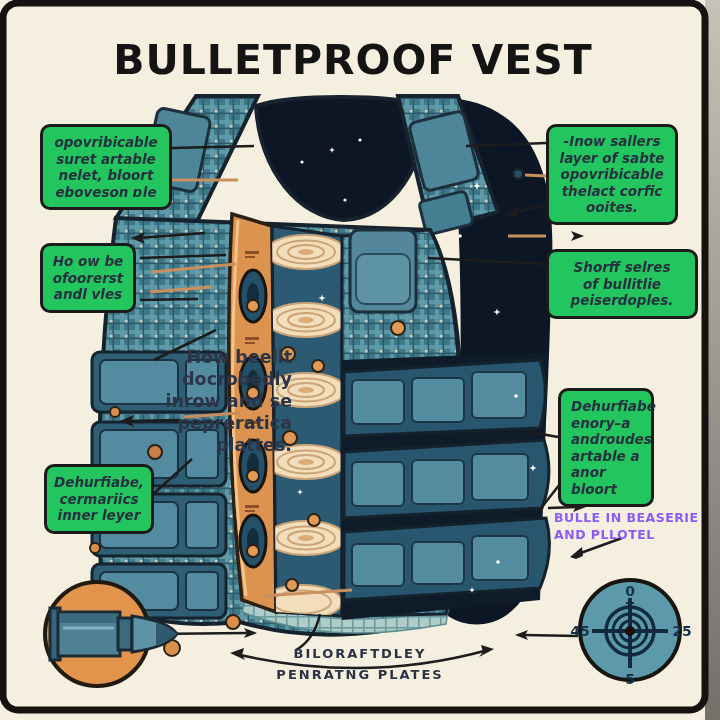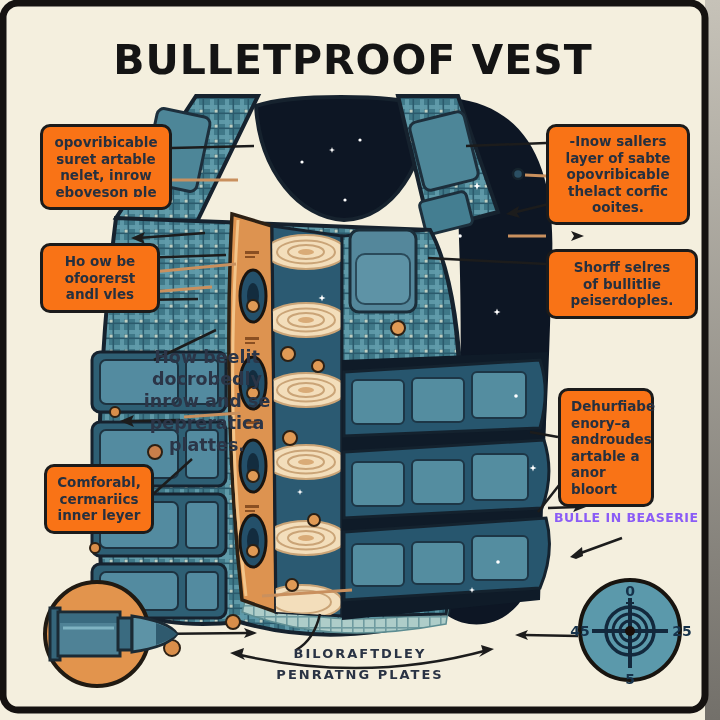--- a/index.html
+++ b/index.html
@@ -3,26 +3,26 @@
 <meta charset="utf-8">
 <style>
   html,body{margin:0;padding:0;background:#e8e4d6;}
   .stage{position:relative;width:720px;height:720px;background:#f4efde;overflow:hidden;
          font-family:"DejaVu Sans","Liberation Sans",sans-serif;}
   .stage svg{position:absolute;left:0;top:0;}
   .title{position:absolute;left:0;top:22px;width:706px;text-align:center;
          font-size:41px;font-weight:bold;letter-spacing:1px;color:#141414;margin-top:14px;}
   .callout{position:absolute;color:#26303f;font-weight:bold;font-size:13.5px;
            line-height:16.5px;text-align:center;box-sizing:border-box;z-index:3;}
-  .boxed{background:#f97316;border:3px solid #1b1b1b;border-radius:10px;padding:7px 4px;}
+  .boxed{background:#22c55e;border:3px solid #1b1b1b;border-radius:10px;padding:7px 4px;font-style:italic;}
   .c-l1{left:40px;top:124px;width:132px;}
-  .c-l2{left:40px;top:243px;width:120px;}
-  .c-l3{left:122px;top:346px;width:170px;text-align:center;font-size:17.5px;line-height:22px;color:#2b3547;}
+  .c-l2{left:40px;top:243px;width:96px;}
+  .c-l3{left:122px;top:346px;width:170px;text-align:right;font-size:17.5px;line-height:22px;color:#2b3547;}
   .c-l4{left:44px;top:464px;width:110px;}
-  .c-r1{left:546px;top:124px;width:144px;padding:6px 4px;}
+  .c-r1{left:546px;top:124px;width:132px;padding:6px 4px;}
   .c-r2{left:546px;top:249px;width:152px;}
   .c-r3{left:558px;top:388px;width:96px;text-align:left;padding:7px 10px;}
   .c-r4{left:554px;top:509px;width:160px;text-align:left;font-size:12.5px;line-height:17px;
         letter-spacing:0.5px;color:#8b5cf6;}
   .arcline{position:absolute;left:0;width:720px;text-align:center;font-weight:bold;
            font-size:13px;letter-spacing:2px;color:#2a3344;z-index:3;}
   .arc1{top:646px;}
   .arc2{top:667px;}
 </style>
 </head>
@@ -319,40 +319,40 @@
 
   <rect x="705" y="0" width="15" height="720" fill="url(#edgegray)"></rect>
   <rect x="3" y="3" width="702" height="707" rx="15" fill="none" stroke="#151210" stroke-width="7"></rect>
 </svg>
 
 <div class="title">BULLETPROOF VEST</div>
 
 <div class="callout boxed c-l1">
   <div>opovribicable</div>
   <div>suret artable</div>
-  <div>nelet, inrow</div>
+  <div>nelet, bloort</div>
   <div>eboveson ɒle</div>
 </div>
 
 <div class="callout boxed c-l2">
   <div>Ho ow be</div>
   <div>ofoorerst</div>
   <div>andl vles</div>
 </div>
 
 <div class="callout c-l3">
   <div>How beelit</div>
   <div>docrobedly</div>
   <div>inrow and se</div>
   <div>pepreratica</div>
   <div>plattes.</div>
 </div>
 
 <div class="callout boxed c-l4">
-  <div>Comforabl,</div>
+  <div>Dehurfiabe,</div>
   <div>cermariics</div>
   <div>inner leyer</div>
 </div>
 
 <div class="callout boxed c-r1">
   <div>-Inow sallers</div>
   <div>layer of sabte</div>
   <div>opovribicable</div>
   <div>thelact corfic</div>
   <div>ooites.</div>
@@ -367,18 +367,19 @@
 <div class="callout boxed c-r3">
   <div>Dehurfiabe</div>
   <div>enory–a</div>
   <div>androudes</div>
   <div>artable a</div>
   <div>anor bloort</div>
 </div>
 
 <div class="callout c-r4">
   <div>BULLE IN BEASERIE</div>
+  <div>AND PLLOTEL</div>
 </div>
 
 <div class="arcline arc1">BILORAFTDLEY</div>
 <div class="arcline arc2">PENRATNG PLATES</div>
 
 </div>
 
 </body></html>

